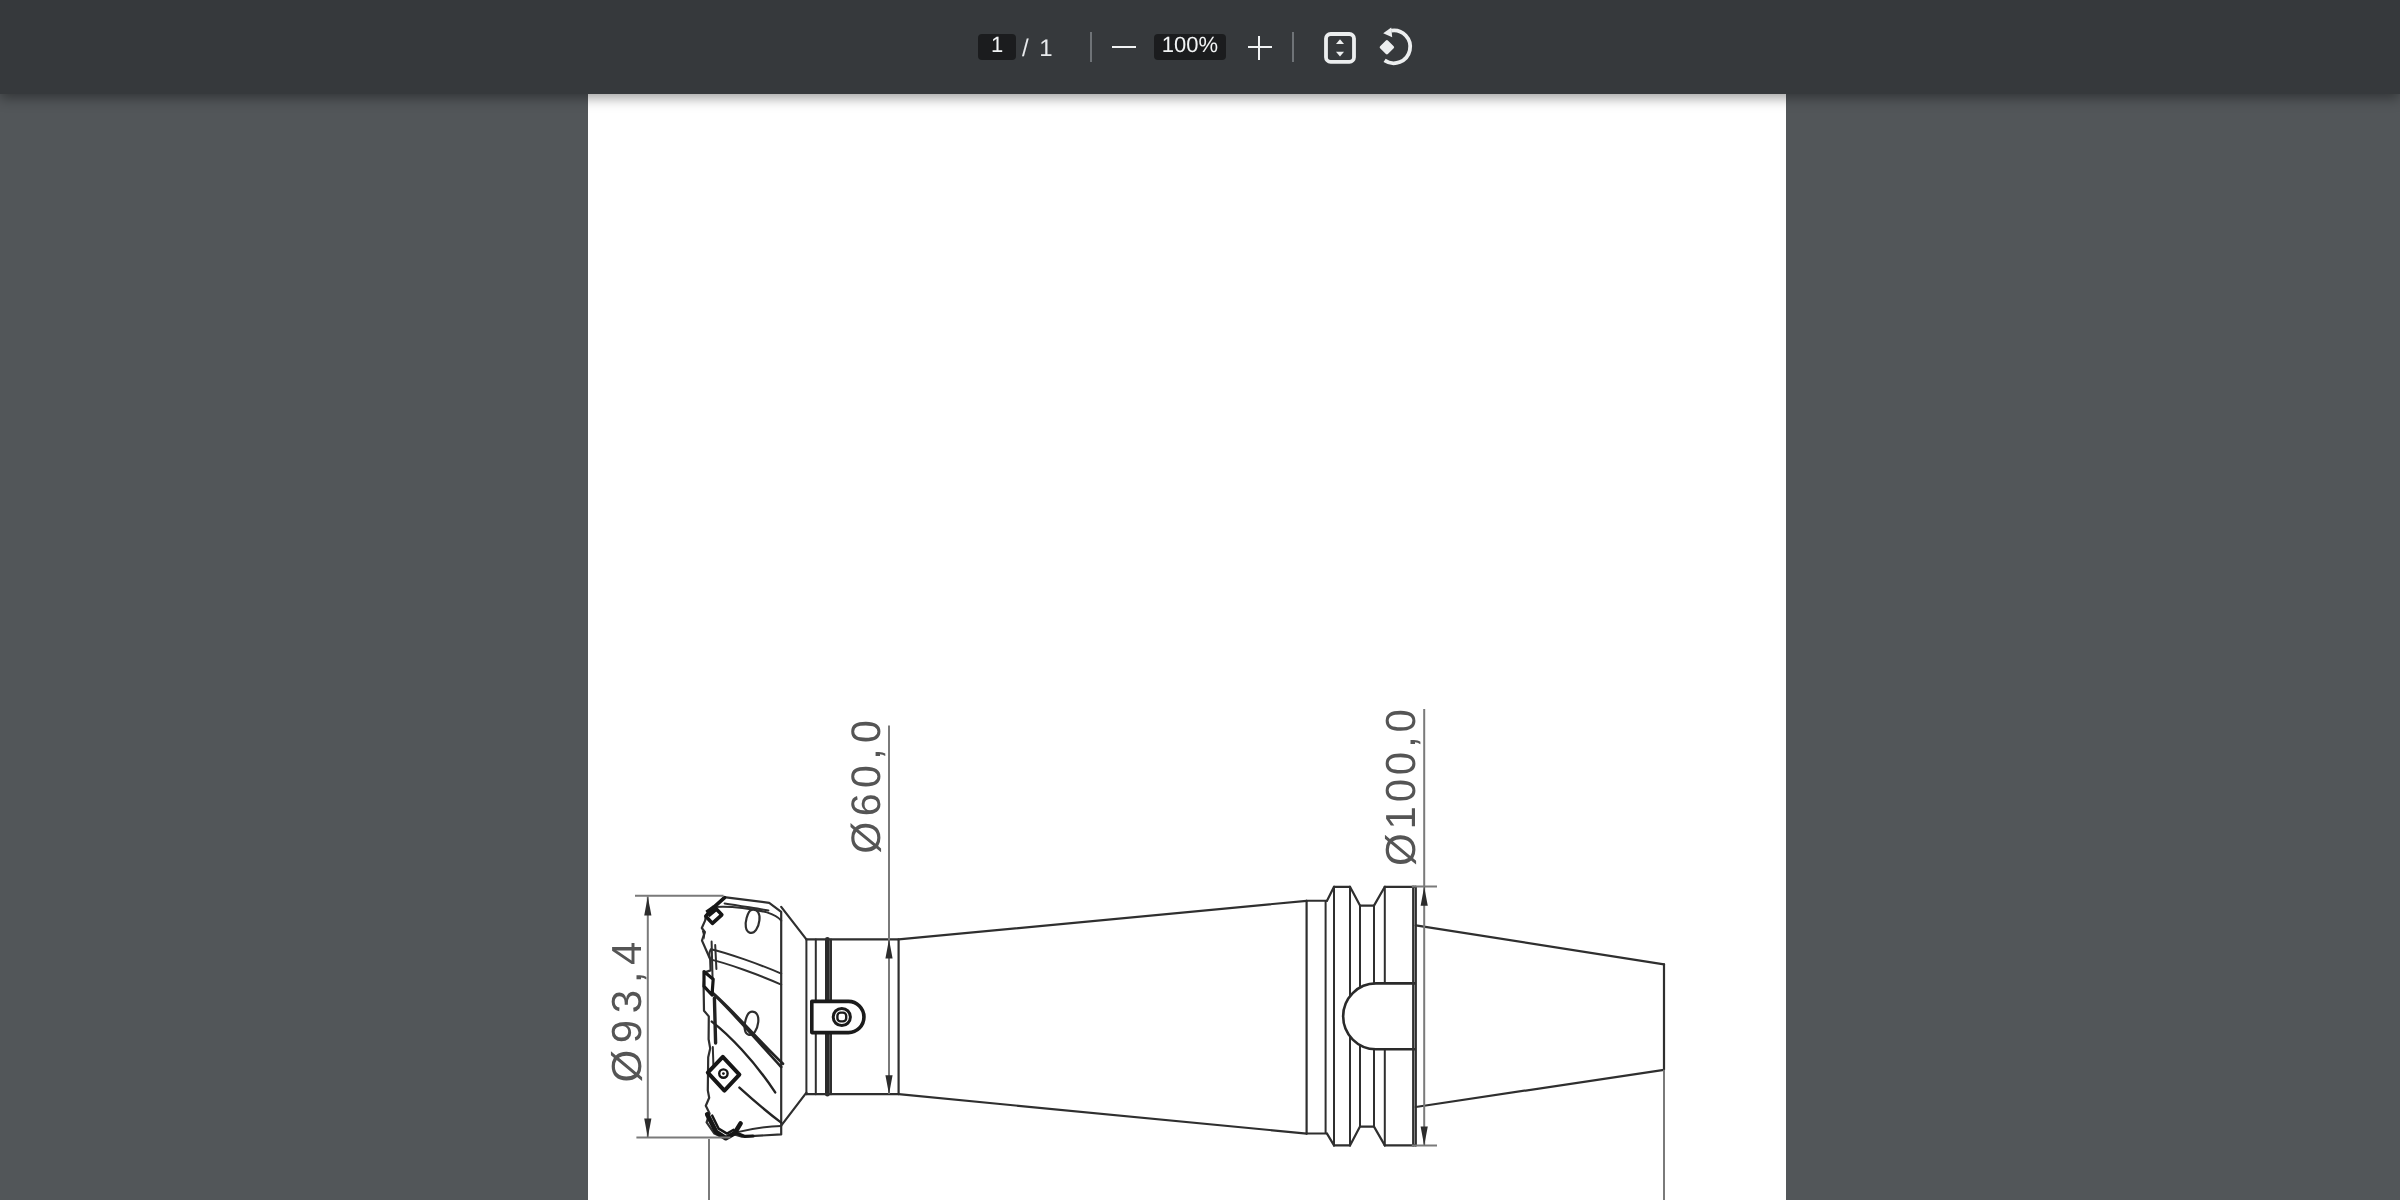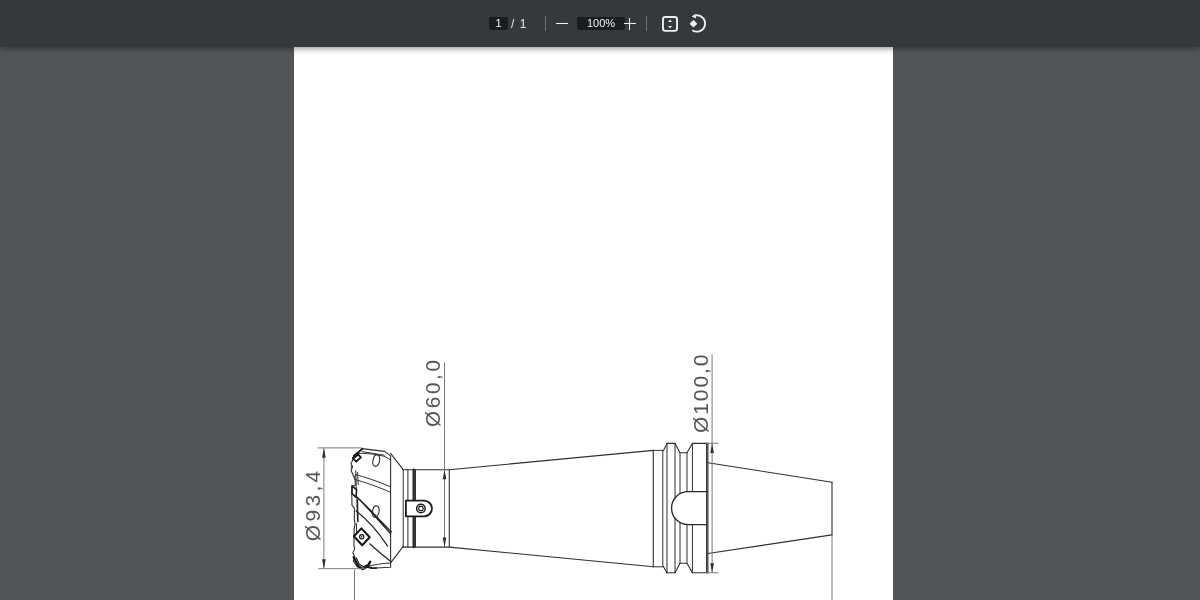--- a/index.html
+++ b/index.html
@@ -18,21 +18,21 @@
   <div id="toolbar">
 
     <div class="tbox" style="left:489px;top:16.5px;width:19px;height:13.5px;line-height:13.5px;">1</div>
 
     <div class="tlabel" style="left:511px;top:16.5px;letter-spacing:1px;">/ 1</div>
 
     <div class="tsep" style="left:545px;"></div>
 
     <div style="position:absolute;left:556px;top:22.6px;width:11.5px;height:1.9px;background:#f1f3f4;"></div>
 
-    <div class="tbox" style="left:577px;top:16.5px;width:48px;height:13.5px;line-height:13.5px;">100%</div>
+    <div class="tbox" style="left:577px;top:16.5px;width:36px;height:13.5px;line-height:13.5px;">100%</div>
 
     <div style="position:absolute;left:623.5px;top:22.6px;width:12px;height:1.9px;background:#f1f3f4;"></div>
     <div style="position:absolute;left:628.6px;top:17.6px;width:1.9px;height:12px;background:#f1f3f4;"></div>
 
     <div class="tsep" style="left:646px;"></div>
 
     <svg style="position:absolute;left:661.8px;top:15.8px;" width="16" height="16" viewBox="0 0 16 16">
       <rect x="1" y="1" width="14" height="13.9" rx="2.3" fill="none" stroke="#eceeef" stroke-width="1.9"></rect>
       <path d="M8 3.6 L10 6 L6 6 Z" fill="#eceeef"></path>
       <path d="M8 12.3 L10 9.9 L6 9.9 Z" fill="#eceeef"></path>

